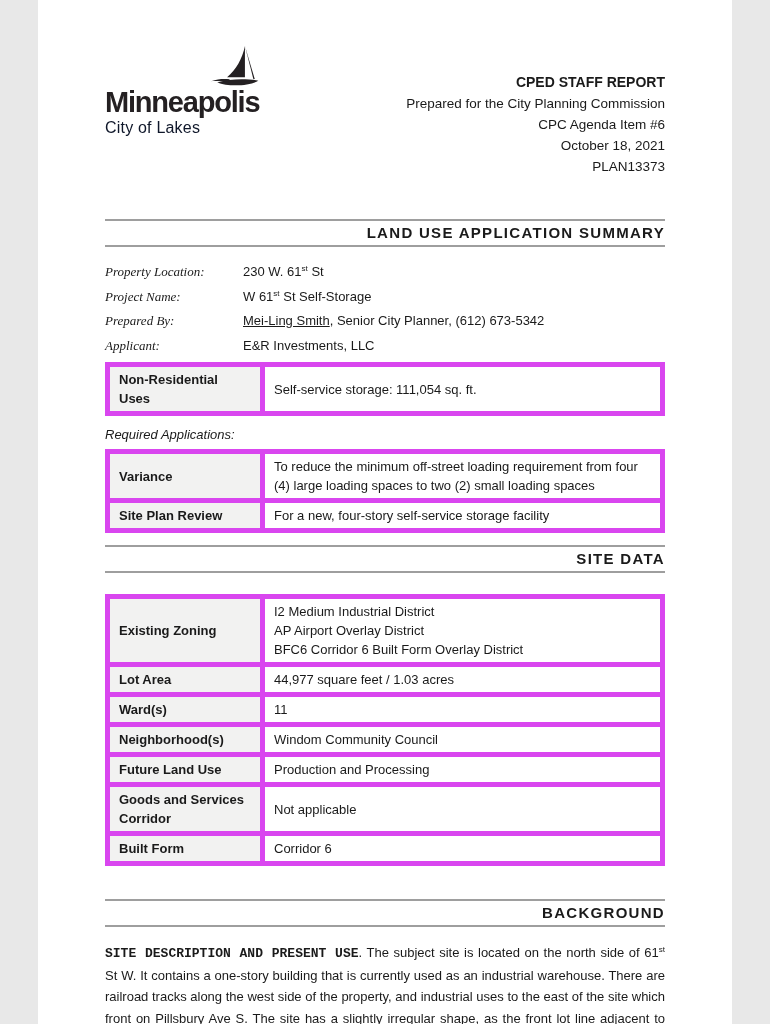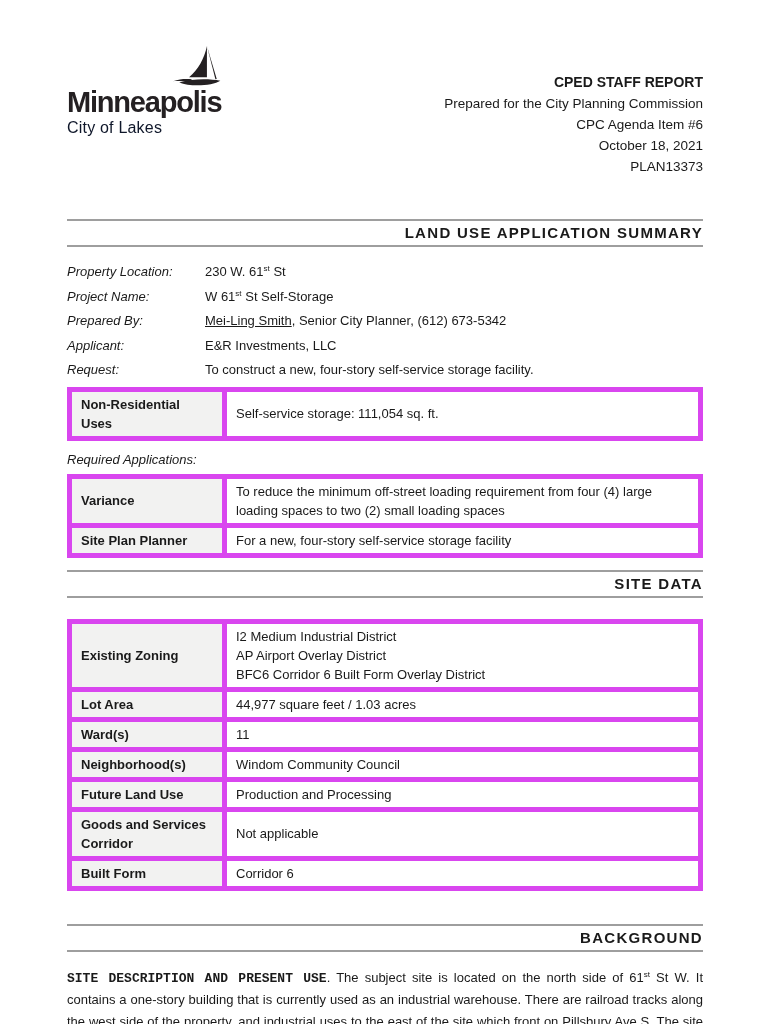--- a/index.html
+++ b/index.html
@@ -1,39 +1,39 @@
 <!DOCTYPE html>
 <html><head>
 <meta charset="utf-8">
 <style>
   * { margin:0; padding:0; box-sizing:border-box; }
   html,body { background:#e8e8e8; }
   .page {
-    width:770px; height:1024px; margin:0 auto; background:#ffffff;
+    width:694px; height:1024px; margin:0 auto; background:#ffffff;
     font-family:"Liberation Sans", sans-serif; color:#1a1a1a;
     padding:45px 67px 0 67px; position:relative; overflow:hidden;
   }
   
   .header { display:flex; justify-content:space-between; align-items:flex-start; }
   .logo { position:relative; padding-top:42px; width:220px; }
   .logo svg { position:absolute; top:0; left:104px; }
   .logo-word { font-size:29px; font-weight:bold; letter-spacing:-1.2px; color:#242022; line-height:30px; }
   .logo-tag  { font-size:16px; color:#0f172a; letter-spacing:0.2px; margin-top:2px; }
   .header-right { text-align:right; font-size:13.5px; line-height:21px; padding-top:27px; }
   .hr-title { font-weight:bold; font-size:14px; }
   
   .section-heading .rule { height:2px; background:#9e9e9e; }
   .sh-text { text-align:right; font-weight:bold; font-size:15px; letter-spacing:1.3px; padding:3px 0 4px 0; }
   .sh-summary { margin-top:42px; }
   .sh-site { margin-top:12px; }
   .sh-background { margin-top:33px; }
   
   .fields { margin-top:17px; font-size:13px; }
   .field-row { display:flex; margin-bottom:8.5px; line-height:16px; }
-  .field-label { width:138px; flex:none; font-style:italic; }
+  .field-label { width:138px; flex:none; font-style:italic;font-family:Liberation Serif, serif; }
   .field-value { flex:1; }
   
   table.doc-table { width:100%; border-collapse:collapse; table-layout:fixed; font-size:13px; }
   table.doc-table td { border:5px solid #d946ef; padding:3px 9px; vertical-align:middle; line-height:19px; }
   table.doc-table td.th { width:155px; background:#f2f2f1; font-weight:bold; }
   .uses-table { margin-top:3px; }
   .req-apps { font-style:italic; font-size:13px; margin:11px 0 7px 0; }
   .site-table { margin-top:21px; }
   .site-table td { line-height:21px; }
   
@@ -83,45 +83,41 @@
       <div class="field-value"><span>W 61</span><span class="rt-sup">st</span><span> St Self-Storage</span></div>
     </div>
     <div class="field-row">
       <div class="field-label">Prepared By:</div>
       <div class="field-value"><span class="rt-u">Mei-Ling Smith</span><span>, Senior City Planner, (612) 673-5342</span></div>
     </div>
     <div class="field-row">
       <div class="field-label">Applicant:</div>
       <div class="field-value"><span>E&amp;R Investments, LLC</span></div>
     </div>
-    <div class="field-row">
-      <div class="field-label">Request:</div>
-      <div class="field-value"><span>To construct a new, four-story self-service storage facility.</span></div>
-    </div>
   </div>
 
   <table class="doc-table uses-table">
     <tbody>
         <tr>
       <td class="th">Non-Residential Uses</td>
       <td>Self-service storage: 111,054 sq. ft.</td>
     </tr>
   </tbody>
     </table>
 
   <div class="req-apps">Required Applications:</div>
 
   <table class="doc-table apps-table">
     <tbody>
         <tr>
       <td class="th">Variance</td>
       <td>To reduce the minimum off-street loading requirement from four (4) large loading spaces to two (2) small loading spaces</td>
     </tr>
     <tr>
-      <td class="th">Site Plan Planner</td>
+      <td class="th">Site Plan Review</td>
       <td>For a new, four-story self-service storage facility</td>
     </tr>
   </tbody>
     </table>
 
   <div class="section-heading sh-site">
     <div class="rule"></div>
     <div class="sh-text">SITE DATA</div>
     <div class="rule"></div>
   </div>

